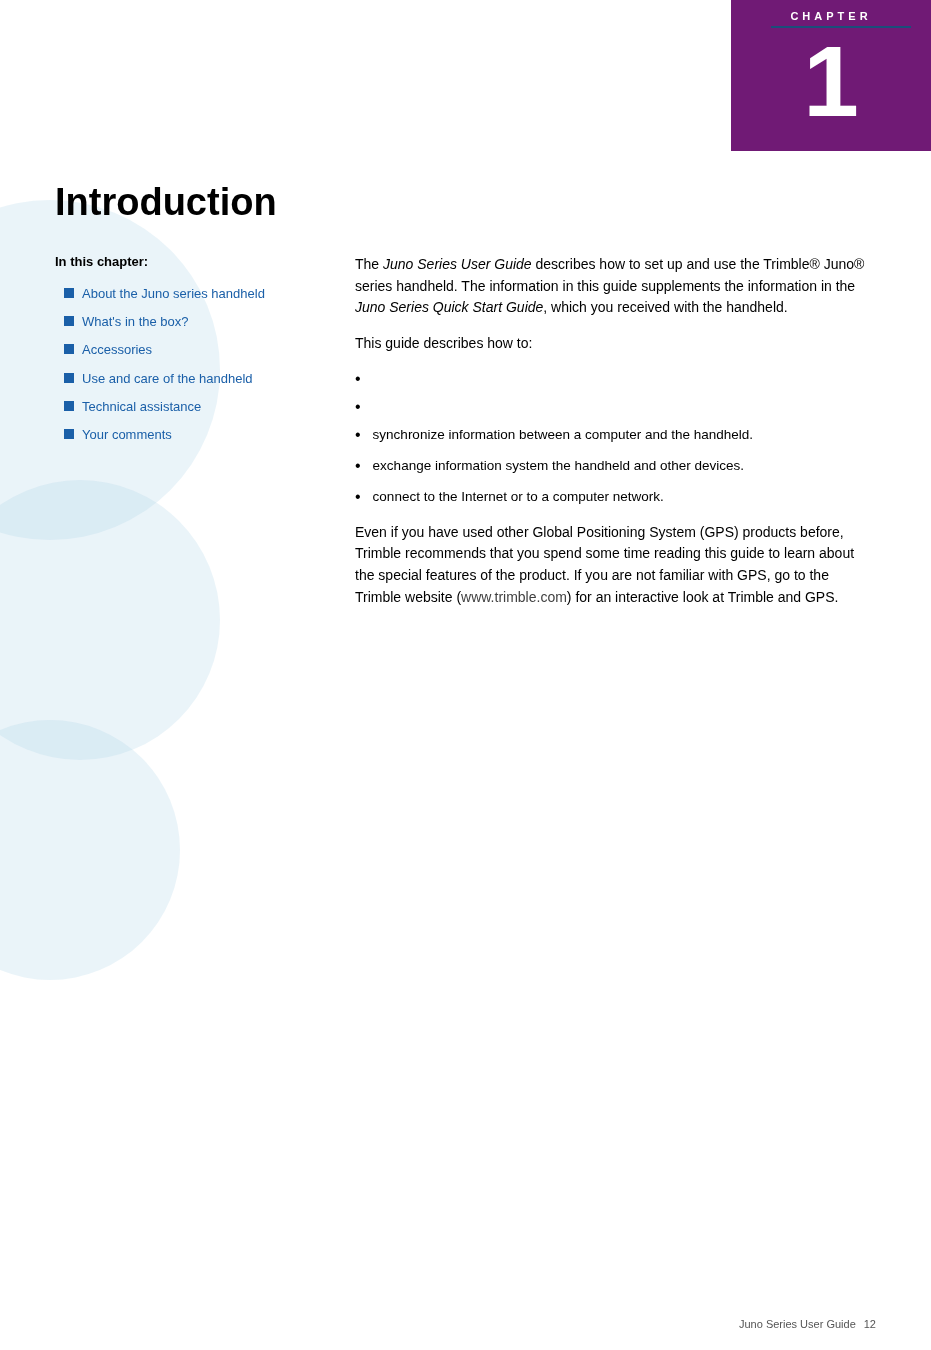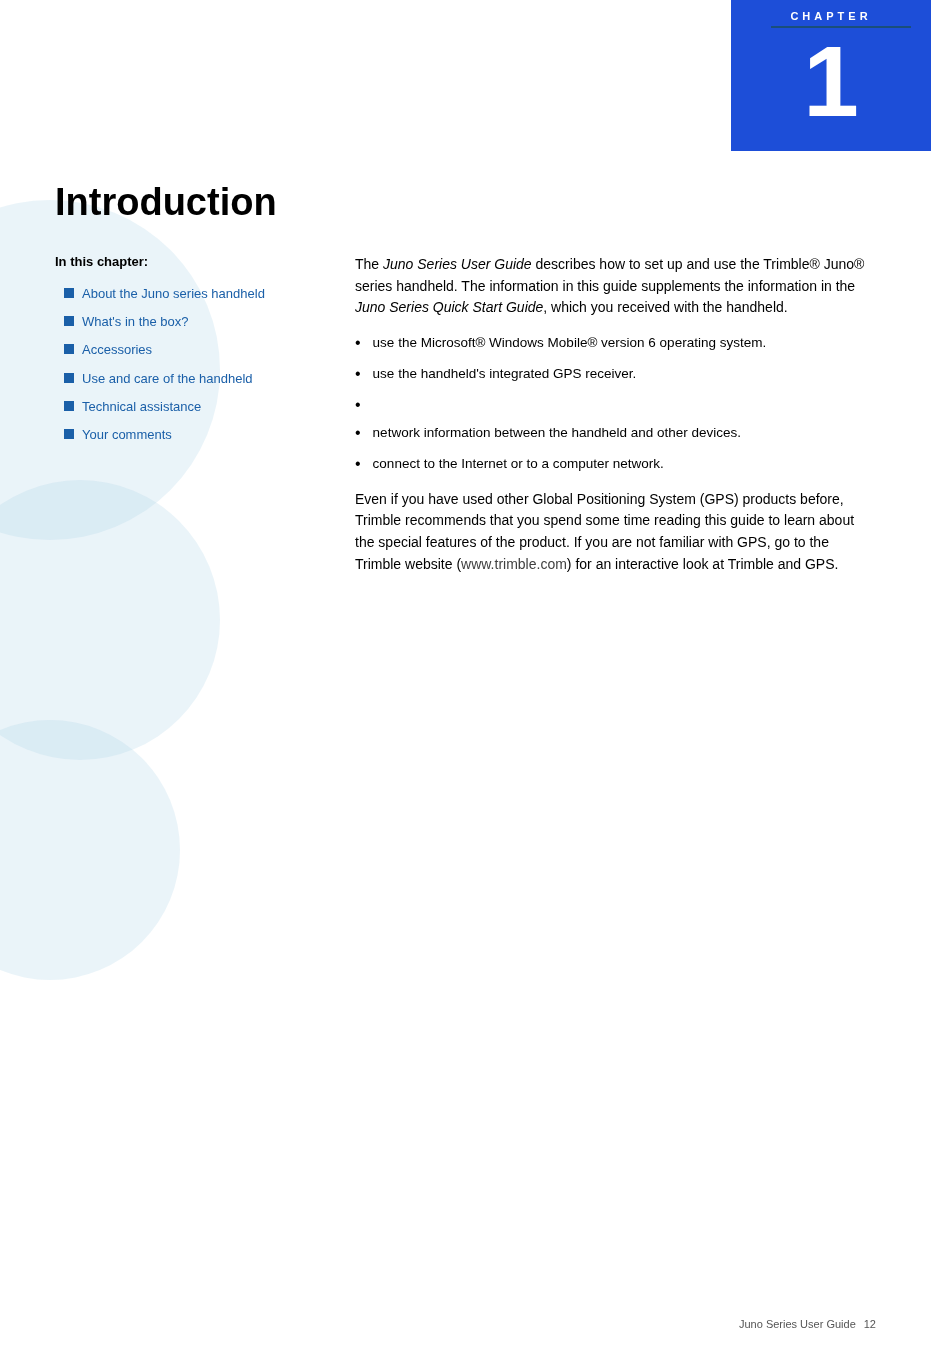--- a/index.html
+++ b/index.html
@@ -49,21 +49,21 @@
       position: relative;
       z-index: 1;
       display: flex;
       justify-content: flex-end;
       padding-right: 0;
       margin-bottom: 0;
     }
 
     .chapter-banner {
       width: 200px;
-      background: #1d4ed8;
+      background: #701a75;
       padding: 10px 20px 15px 20px;
       text-align: center;
     }
 
     .chapter-label {
       color: #ffffff;
       font-size: 11px;
       font-weight: bold;
       letter-spacing: 4px;
       text-transform: uppercase;
@@ -279,36 +279,38 @@
         </li>
       </ul>
     </div>
 
     <div class="right-col">
 
       <p>
         The <em>Juno Series User Guide</em> describes how to set up and use the Trimble® Juno®&nbsp; series handheld. The information in this guide supplements the information in the <em>Juno Series Quick Start Guide</em>, which you received with the handheld.
       </p>
 
+      <p>
+        This guide describes how to:
+      </p>
 
       <ul class="bullet-list">
         <li>
           <span class="bullet-dot">•</span>
-          <span>use the Microsoft® Windows Mobile® version 6 operating system.</span>
-        </li>
-        <li>
-          <span class="bullet-dot">•</span>
-          <span>use the handheld's integrated GPS receiver.</span>
-        </li>
-        <li>
-          <span class="bullet-dot">•</span>
-        </li>
-        <li>
-          <span class="bullet-dot">•</span>
-          <span>network information between the handheld and other devices.</span>
+        </li>
+        <li>
+          <span class="bullet-dot">•</span>
+        </li>
+        <li>
+          <span class="bullet-dot">•</span>
+          <span>synchronize information between a computer and the handheld.</span>
+        </li>
+        <li>
+          <span class="bullet-dot">•</span>
+          <span>exchange information system the handheld and other devices.</span>
         </li>
         <li>
           <span class="bullet-dot">•</span>
           <span>connect to the Internet or to a computer network.</span>
         </li>
       </ul>
 
       <p>
         Even if you have used other Global Positioning System (GPS) products before, Trimble recommends that you spend some time reading this guide to learn about the special features of the product. If you are not familiar with GPS, go to the Trimble website (<a class="link-text">www.trimble.com</a>) for an interactive look at Trimble and GPS.
       </p>

